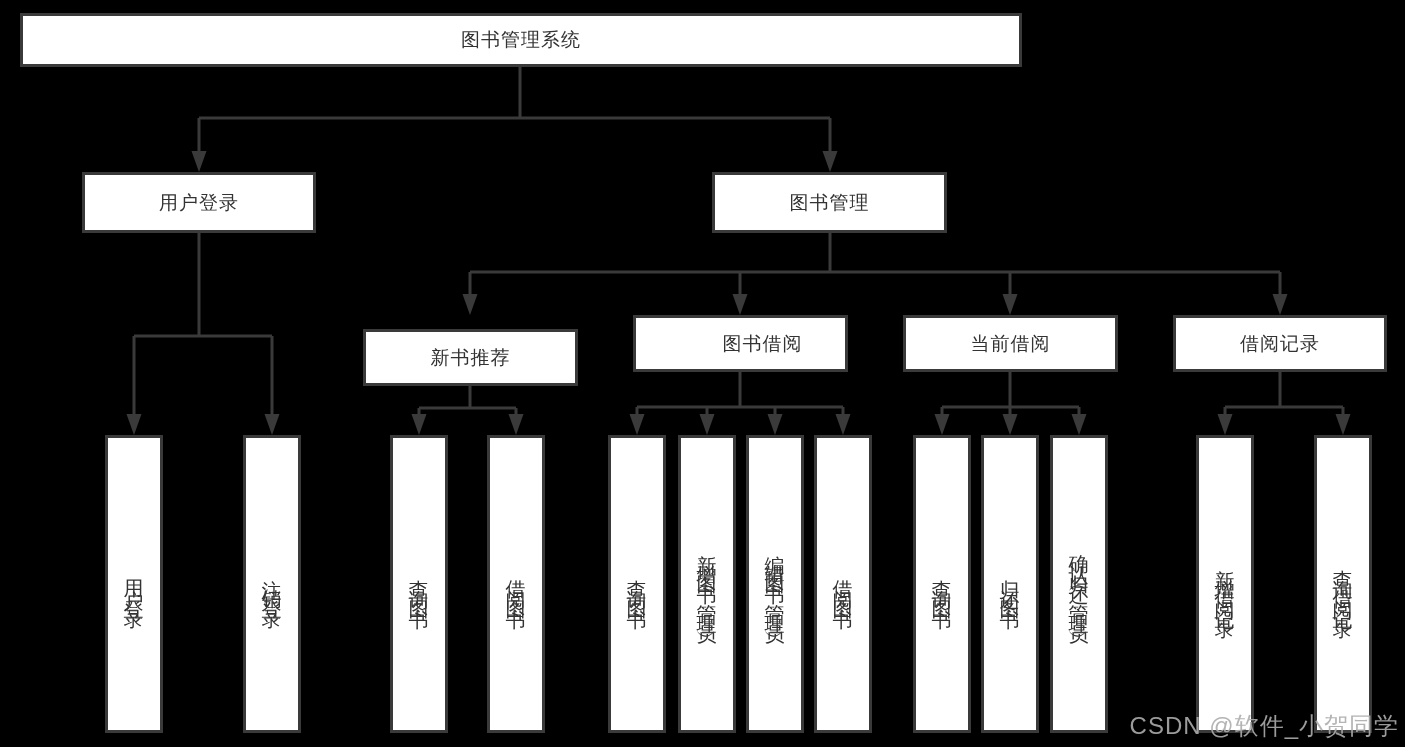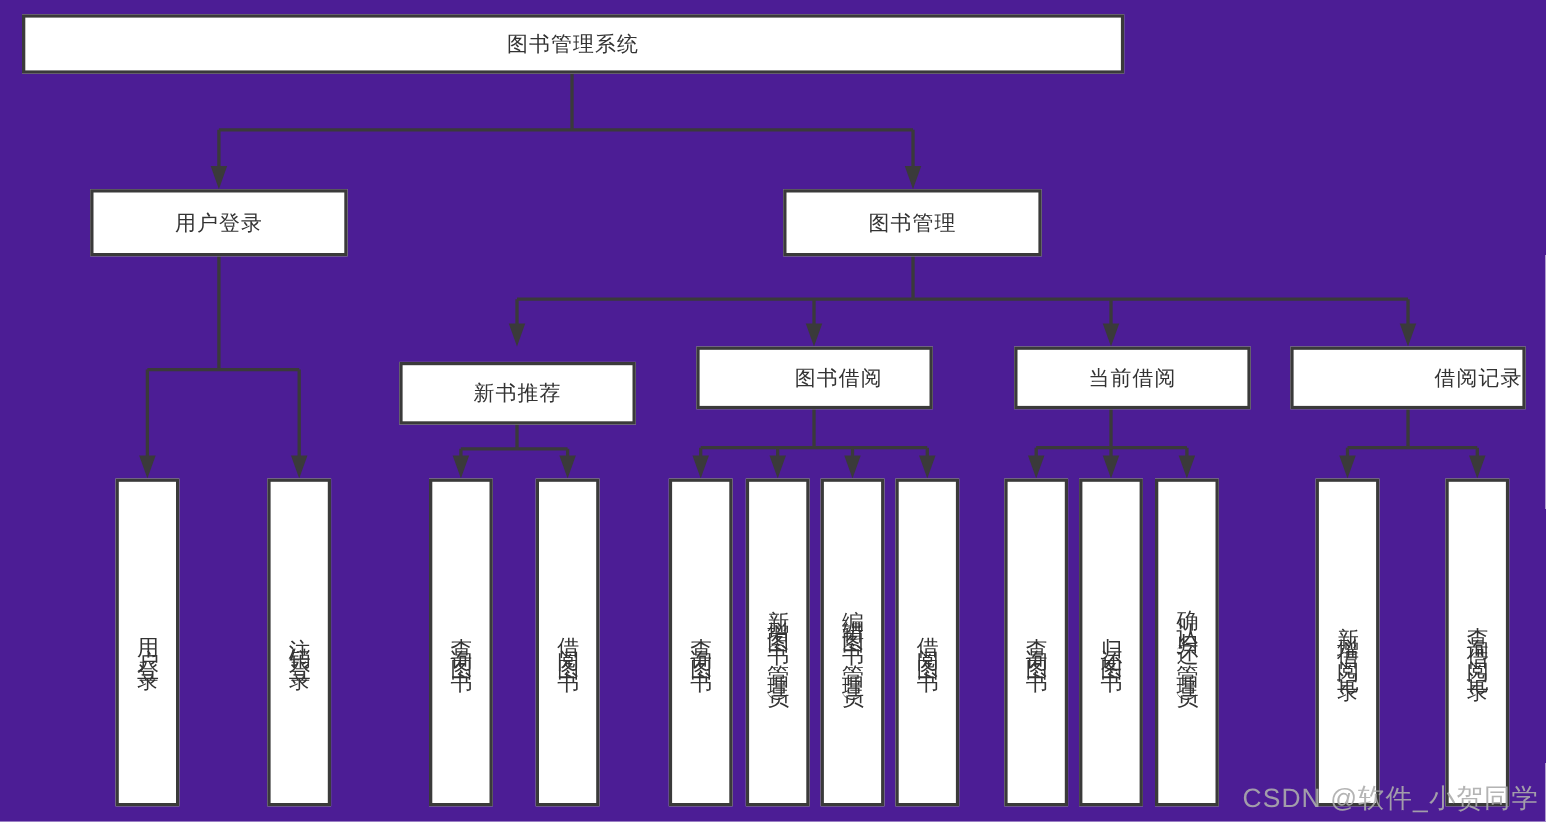--- a/index.html
+++ b/index.html
@@ -1,19 +1,19 @@
 <!DOCTYPE html>
 <html><head>
 <meta charset="utf-8">
 <style>
   html,body{margin:0;padding:0;background:#ffffff;}
   .stage{
     position:relative;
     width:1405px;height:747px;
-    background:#4c1d95;
+    background:#000000;
     font-family:"Liberation Sans","DejaVu Sans",sans-serif;
     overflow:hidden;
   }
   .connectors{
     position:absolute;left:0;top:0;width:1405px;height:747px;
     z-index:0;
   }
   .connectors .line{stroke:#3a3a3a;stroke-width:3;fill:none;}
   .connectors .arrow{fill:#3a3a3a;stroke:none;}
   .node{
@@ -101,24 +101,24 @@
   <div class="node" style="left:712px;top:172px;width:235px;height:61px;">
     <span class="label-h">图书管理</span>
   </div>
 
   <div class="node" style="left:363px;top:329px;width:215px;height:57px;">
     <span class="label-h">新书推荐</span>
   </div>
   <div class="node" style="left:633px;top:315px;width:215px;height:57px;padding-left:44px;">
     <span class="label-h">图书借阅</span>
   </div>
-  <div class="node" style="left:903px;top:315px;width:215px;height:57px;margin-left:19px;">
+  <div class="node" style="left:903px;top:315px;width:215px;height:57px;">
     <span class="label-h">当前借阅</span>
   </div>
-  <div class="node" style="left:1173px;top:315px;width:214px;height:57px;justify-content:flex-end;">
+  <div class="node" style="left:1173px;top:315px;width:214px;height:57px;">
     <span class="label-h">借阅记录</span>
   </div>
 
   <div class="node leaf" style="left:105px;">
     <span class="label-v">用户登录</span>
   </div>
   <div class="node leaf" style="left:243px;">
     <span class="label-v">注销登录</span>
   </div>
 

